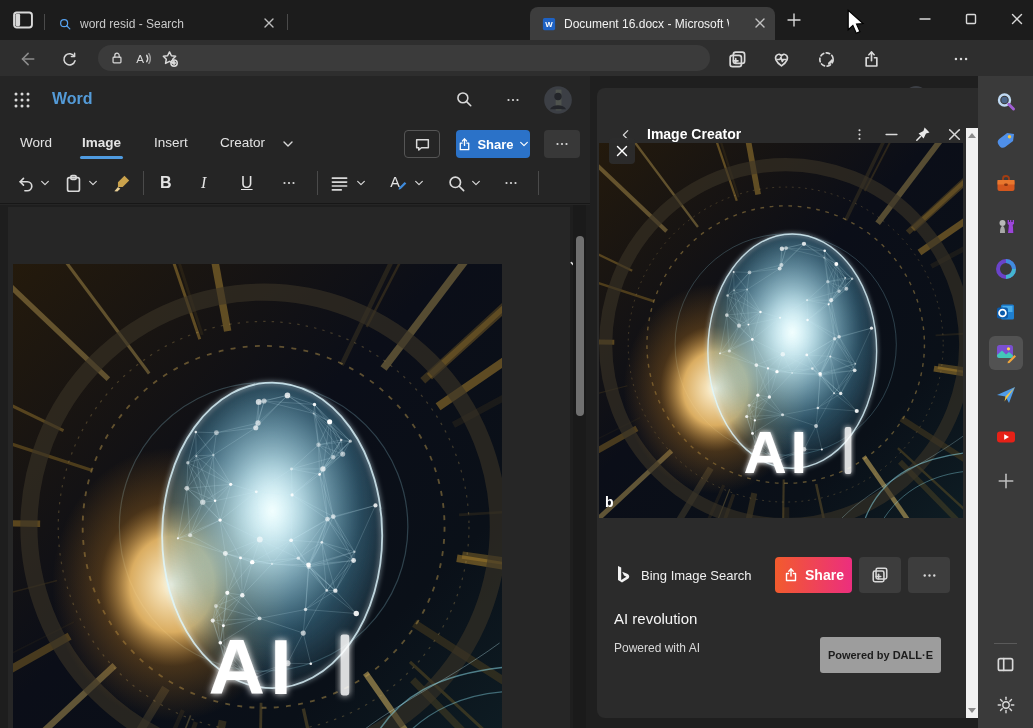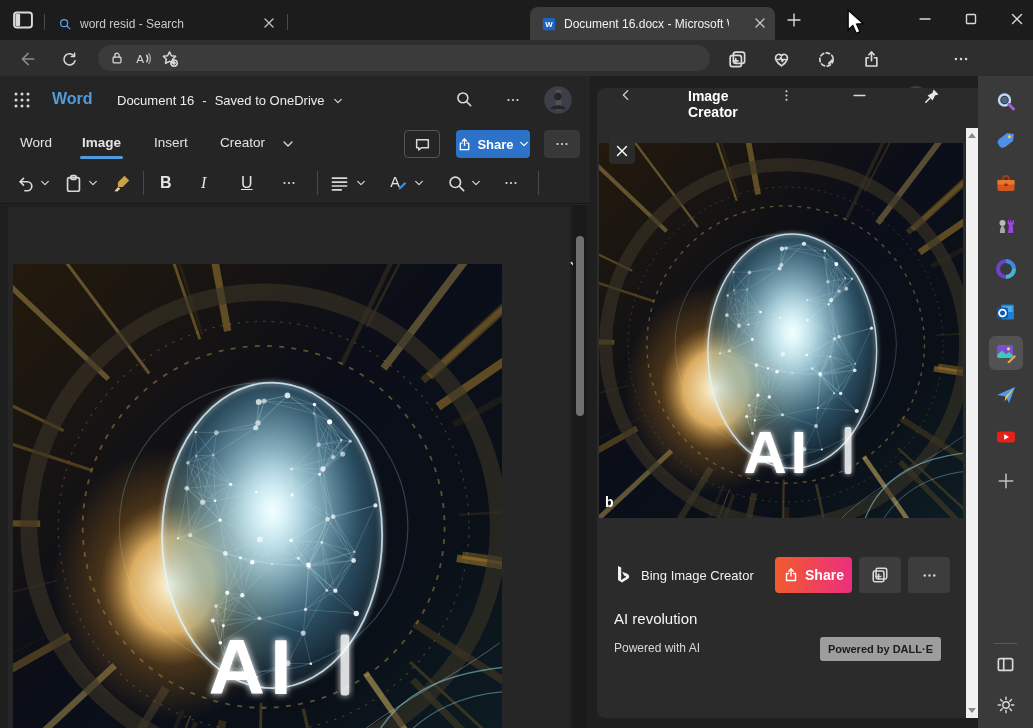--- a/index.html
+++ b/index.html
@@ -55,37 +55,37 @@
   .chev { font-size:9px; color:#cfcfcf; }
   #canvas { position:absolute; left:0; top:129px; width:590px; height:571px; background:#1e1e1e; overflow:hidden; }
   #docpage { position:absolute; left:8px; top:2px; width:562px; height:569px; background:#262626; }
   #docimg { position:absolute; left:13px; top:59px; width:489px; height:489px; overflow:hidden; }
   #vscroll { position:absolute; left:573px; top:0; width:13px; height:571px; background:#1a1a1a; }
   #vthumb { position:absolute; left:3px; top:31px; width:8px; height:180px; background:#707070; border-radius:4px; }
   #collapsechev { position:absolute; left:569px; top:53px; }
 
   
   #panel { left:597px; top:88px; width:381px; height:630px; background:#2b2b2b; border-radius:8px 0 0 8px; }
-  #panelheader { position:absolute; left:0; top:0; width:381px; height:38px; display:flex; align-items:flex-start;gap:41px; }
+  #panelheader { position:absolute; left:0; top:16px; width:381px; height:38px; display:flex; align-items:flex-end; }
   #paneltitle { color:#fff; font-weight:bold; font-size:14px; margin-left:14px; }
   #panelimg { position:absolute; left:2px; top:55px; width:364px; height:375px; overflow:hidden; }
   #imgclose { position:absolute; left:12px; top:50px; width:26px; height:26px; background:rgba(45,45,45,.92);
               border-radius:4px; display:flex; align-items:center; justify-content:center; z-index:5; }
   #bingmark { position:absolute; left:8px; top:406px; z-index:5; color:#fff; font-size:14px; font-weight:bold; }
   #brandrow { position:absolute; left:17px; top:469px; width:336px; height:36px; display:flex; align-items:center; }
   #brandlabel { color:#f0f0f0; font-size:13px; margin-left:9px; }
   #pshare { margin-left:auto; width:77px; height:36px; border-radius:4px; display:flex; align-items:center;
             justify-content:center; gap:6px; color:#fff; font-size:14px; font-weight:bold;
             background:linear-gradient(90deg,#f25b2d,#ec2e7e); }
   .pbtn { width:42px; height:36px; margin-left:7px; background:#3d3d3d; border-radius:4px;
           display:flex; align-items:center; justify-content:center; color:#e6e6e6; }
   #imgtitle { position:absolute; left:17px; top:522px; color:#f5f5f5; font-size:15px; }
   #createdwith { position:absolute; left:17px; top:553px; color:#d8d8d8; font-size:12px; }
   #dallebadge { position:absolute; right:37px; top:549px; height:20px; background:#9d9d9d; color:#1c1c1c;
-                font-size:11px; font-weight:bold; border-radius:3px; display:flex; align-items:center; padding:12px 8px; }
+                font-size:11px; font-weight:bold; border-radius:3px; display:flex; align-items:center; padding:18px 8px; }
   #pscroll { position:absolute; left:369px; top:40px; width:12px; height:590px; background:#f1f1f1; }
   .scroll-arrow { position:absolute; left:2px; width:0; height:0; border-left:4px solid transparent; border-right:4px solid transparent; }
 
   
   #edgesidebar { left:978px; top:76px; width:55px; height:652px; background:#3a3a3a; }
   .sbi { position:absolute; left:50%; transform:translateX(-50%); width:34px; height:34px;
          display:flex; align-items:center; justify-content:center; border-radius:6px; }
   .sbi.active { background:#525252; }
   #sbdivider { position:absolute; left:16px; top:567px; width:23px; height:1px; background:#5a5a5a; }
 
@@ -304,28 +304,20 @@
               <circle cx="15" cy="3" r="1.5"></circle>
               <circle cx="3" cy="9" r="1.5"></circle>
               <circle cx="9" cy="9" r="1.5"></circle>
               <circle cx="15" cy="9" r="1.5"></circle>
               <circle cx="3" cy="15" r="1.5"></circle>
               <circle cx="9" cy="15" r="1.5"></circle>
               <circle cx="15" cy="15" r="1.5"></circle>
             </g>
           </svg></div>
       <div id="wordlogo">Word</div>
-      <div id="doctitle">
-        <span>Document 16</span>
-        <span>-</span>
-        <span>Saved to OneDrive</span>
-        <svg class="ic" width="10" height="10" viewBox="0 0 12 12">
-            <polyline points="2,4 6,8 10,4"></polyline>
-          </svg>
-      </div>
       <div class="abs" style="left:455px;top:14px">
         <svg class="ic" width="18" height="18" viewBox="0 0 16 16">
             <circle cx="7" cy="7" r="4.4"></circle>
             <line x1="10.3" y1="10.3" x2="14" y2="14"></line>
           </svg></div>
       <div class="abs" style="left:505px;top:16px">
         <svg class="ic" width="16" height="16" viewBox="0 0 16 16">
             <circle class="f" cx="3.5" cy="8" r="1.1"></circle>
             <circle class="f" cx="8" cy="8" r="1.1"></circle>
             <circle class="f" cx="12.5" cy="8" r="1.1"></circle>
@@ -1215,21 +1207,21 @@
         <text class="ai-text" x="196" y="352" font-size="64" text-anchor="middle" filter="url(#f-text)">AI</text>
         <rect x="268" y="303" width="7" height="50" rx="2" fill="#fff" opacity=".85" filter="url(#f-text)"></rect>
       </svg>
     </div>
     <span id="bingmark">b</span>
 
     <div id="brandrow">
       <svg width="18" height="20" viewBox="0 0 18 20">
         <path d="M4,1 V15 L8,17.5 L14,13.8 C16,12.4 15.5,9.6 13.2,8.7 L8.2,6.7 L10,10.6 L12.4,11.7 L7.2,14.9 V2.4 Z" fill="#f2f2f2"></path>
         </svg>
-      <span id="brandlabel">Bing Image Creator</span>
+      <span id="brandlabel">Bing Image Search</span>
       <div id="pshare">
         <svg class="ic" width="16" height="16" viewBox="0 0 16 16">
             <path d="M5.5,6.5 H3.5 V13.5 H12.5 V6.5 H10.5" style="stroke:#fff"></path>
             <line x1="8" y1="2" x2="8" y2="9" style="stroke:#fff"></line>
             <polyline points="5.8,4.2 8,2 10.2,4.2" style="stroke:#fff"></polyline>
           </svg>
         <span>Share</span>
         </div>
       <div class="pbtn">
         <svg class="ic" width="18" height="18" viewBox="0 0 16 16">

